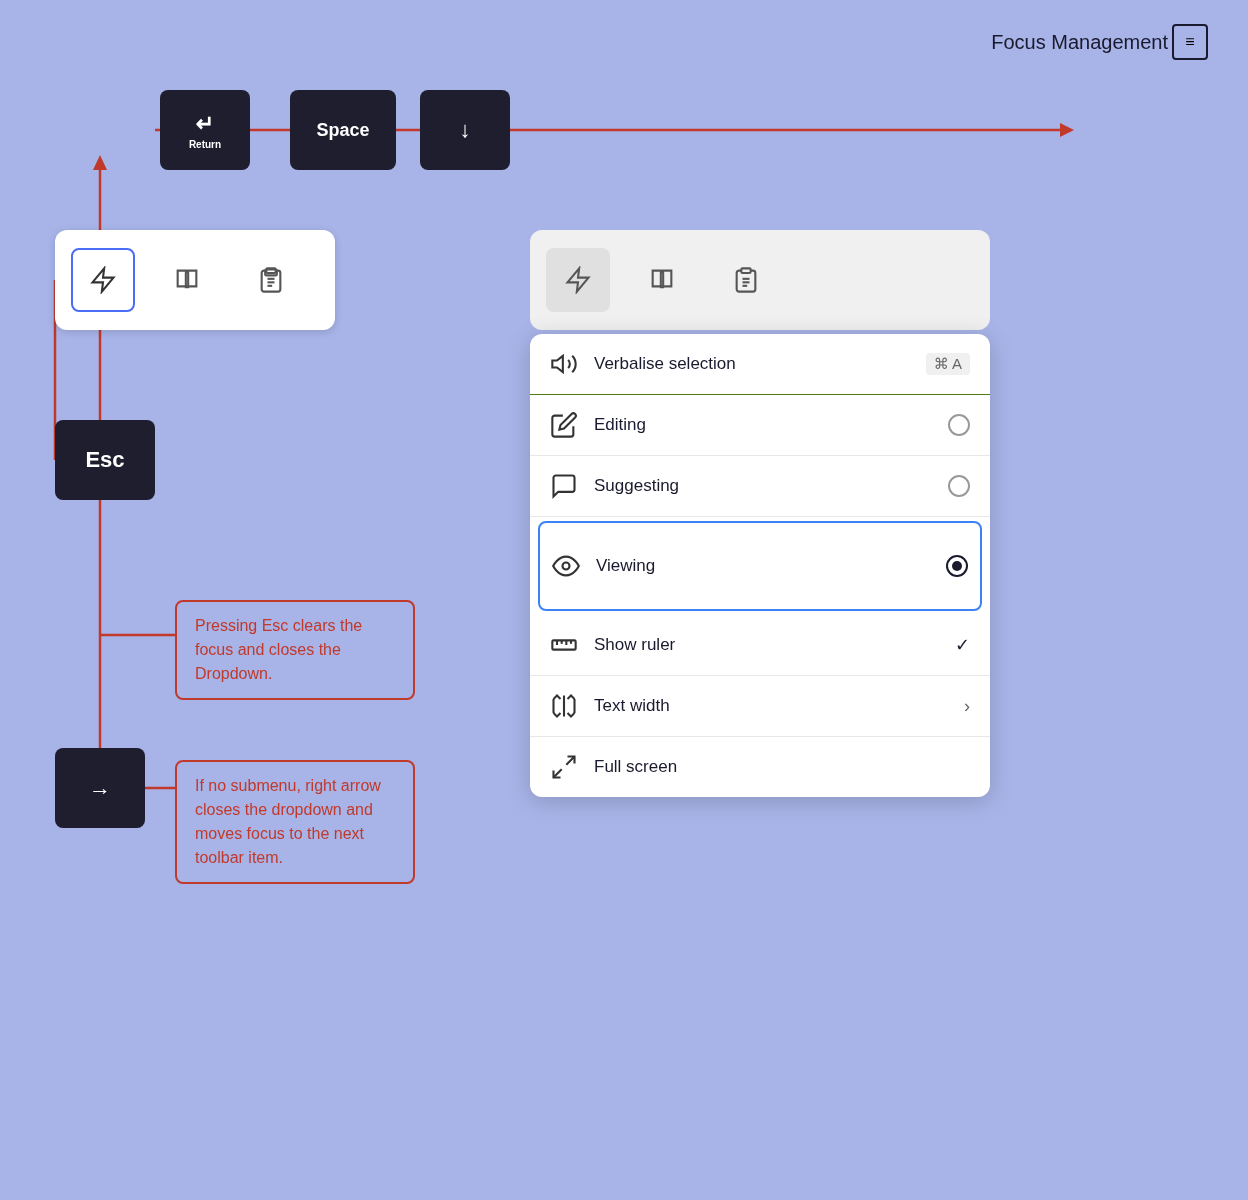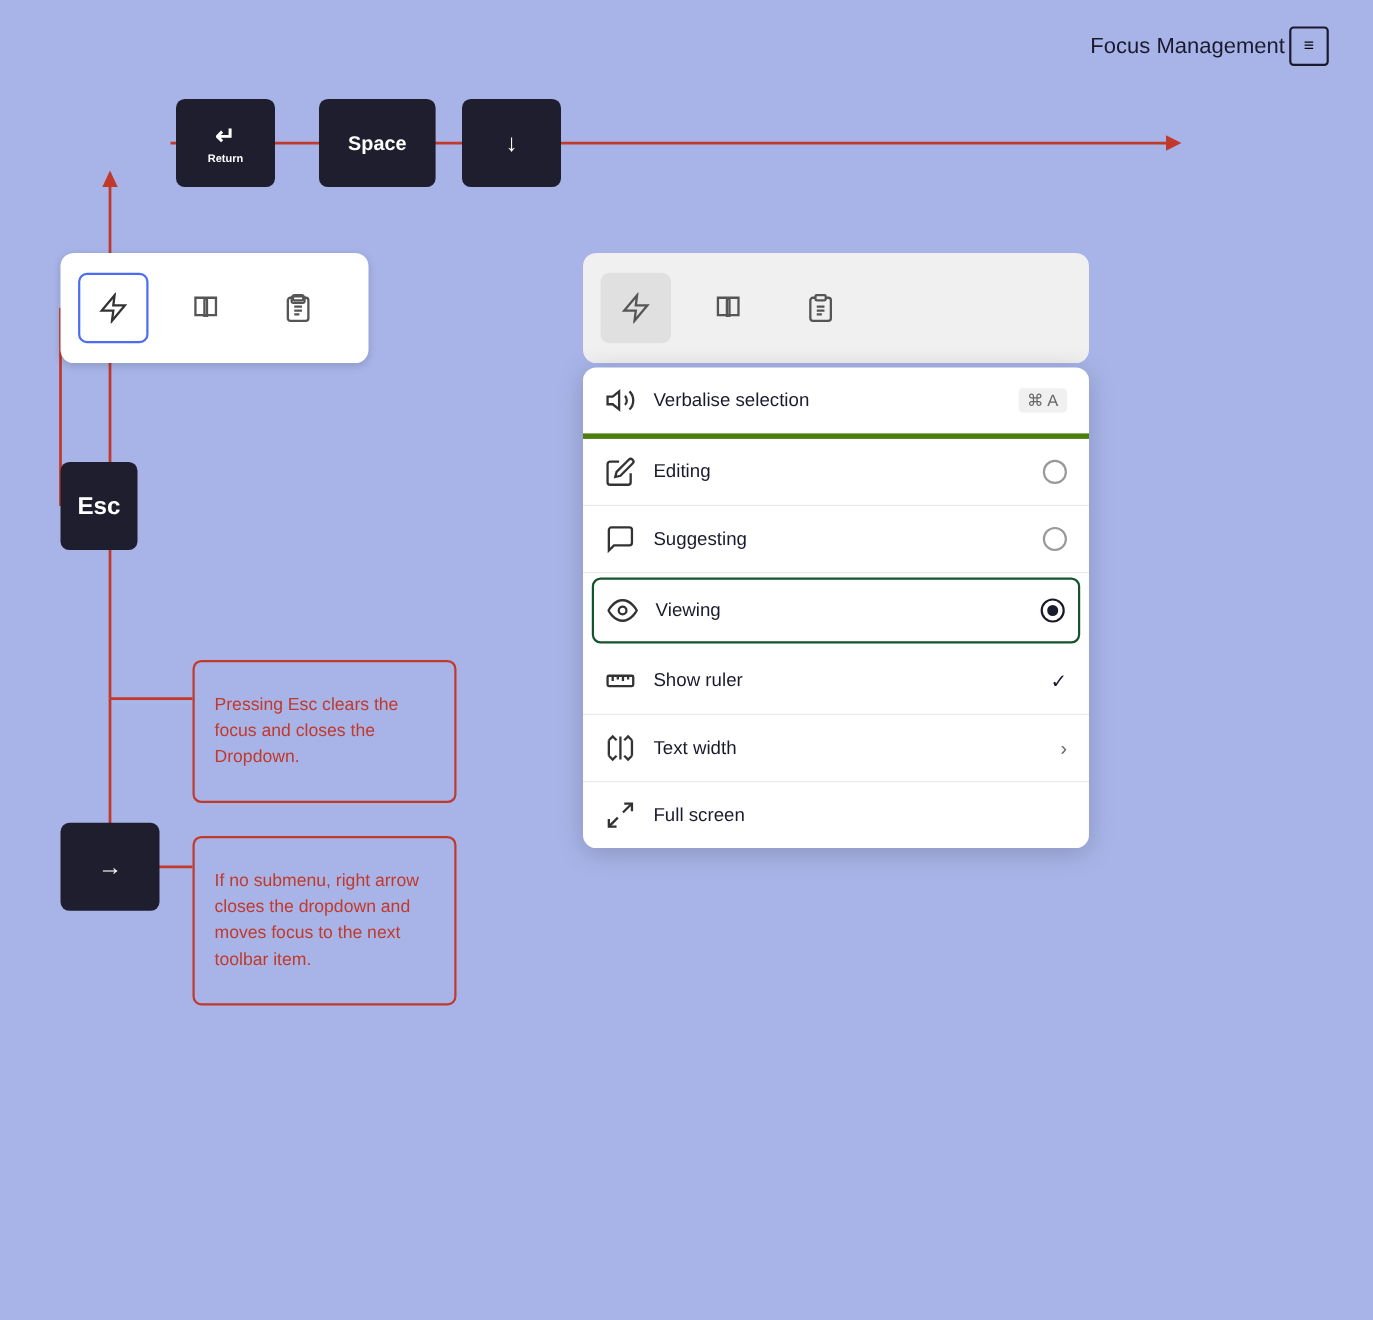--- a/index.html
+++ b/index.html
@@ -65,21 +65,21 @@
       font-size: 18px;
     }
     .key-down {
       width: 90px;
       height: 80px;
       top: 90px;
       left: 420px;
       font-size: 22px;
     }
     .key-esc {
-      width: 70px;
+      width: 100px;
       height: 80px;
       top: 420px;
       left: 55px;
       font-size: 22px;
     }
     .key-arrow-right {
       width: 90px;
       height: 80px;
       top: 748px;
       left: 55px;
@@ -153,21 +153,21 @@
       gap: 16px;
       cursor: pointer;
       font-size: 17px;
       color: #1a1a2e;
       position: relative;
     }
     .dropdown-item:not(:last-child) {
       border-bottom: 1px solid #e8e8e8;
     }
     .dropdown-item.header-item {
-      border-bottom: 5px solid #4d7c0f;
+      border-bottom: 1px solid #4d7c0f;
     }
     .dropdown-item .item-label {
       flex: 1;
       font-size: 17px;
     }
     .dropdown-item .shortcut {
       font-size: 15px;
       color: #666;
       background: #f0f0f0;
       padding: 2px 8px;
@@ -194,24 +194,24 @@
     }
     .dropdown-item .checkmark {
       font-size: 18px;
       color: #1a1a2e;
     }
     .dropdown-item .chevron-right {
       font-size: 18px;
       color: #666;
     }
     .dropdown-item.viewing-selected {
-      border: 2px solid #14532d;
+      border: 2px solid #3b82f6;
       border-radius: 8px;
       margin: 4px 8px;
-      padding: 14px 12px;
+      padding: 29px 12px;
     }
 
     
     .icon-svg {
       width: 28px;
       height: 28px;
       flex-shrink: 0;
     }
 
     
@@ -222,21 +222,21 @@
       width: 1248px;
       height: 1200px;
       pointer-events: none;
     }
 
     
     .annotation {
       position: absolute;
       border: 2px solid #c0392b;
       border-radius: 8px;
-      padding: 27px 18px;
+      padding: 12px 18px;
       color: #c0392b;
       font-size: 16px;
       line-height: 1.5;
       max-width: 240px;
     }
     .annotation-1 {
       top: 600px;
       left: 175px;
     }
     .annotation-2 {

